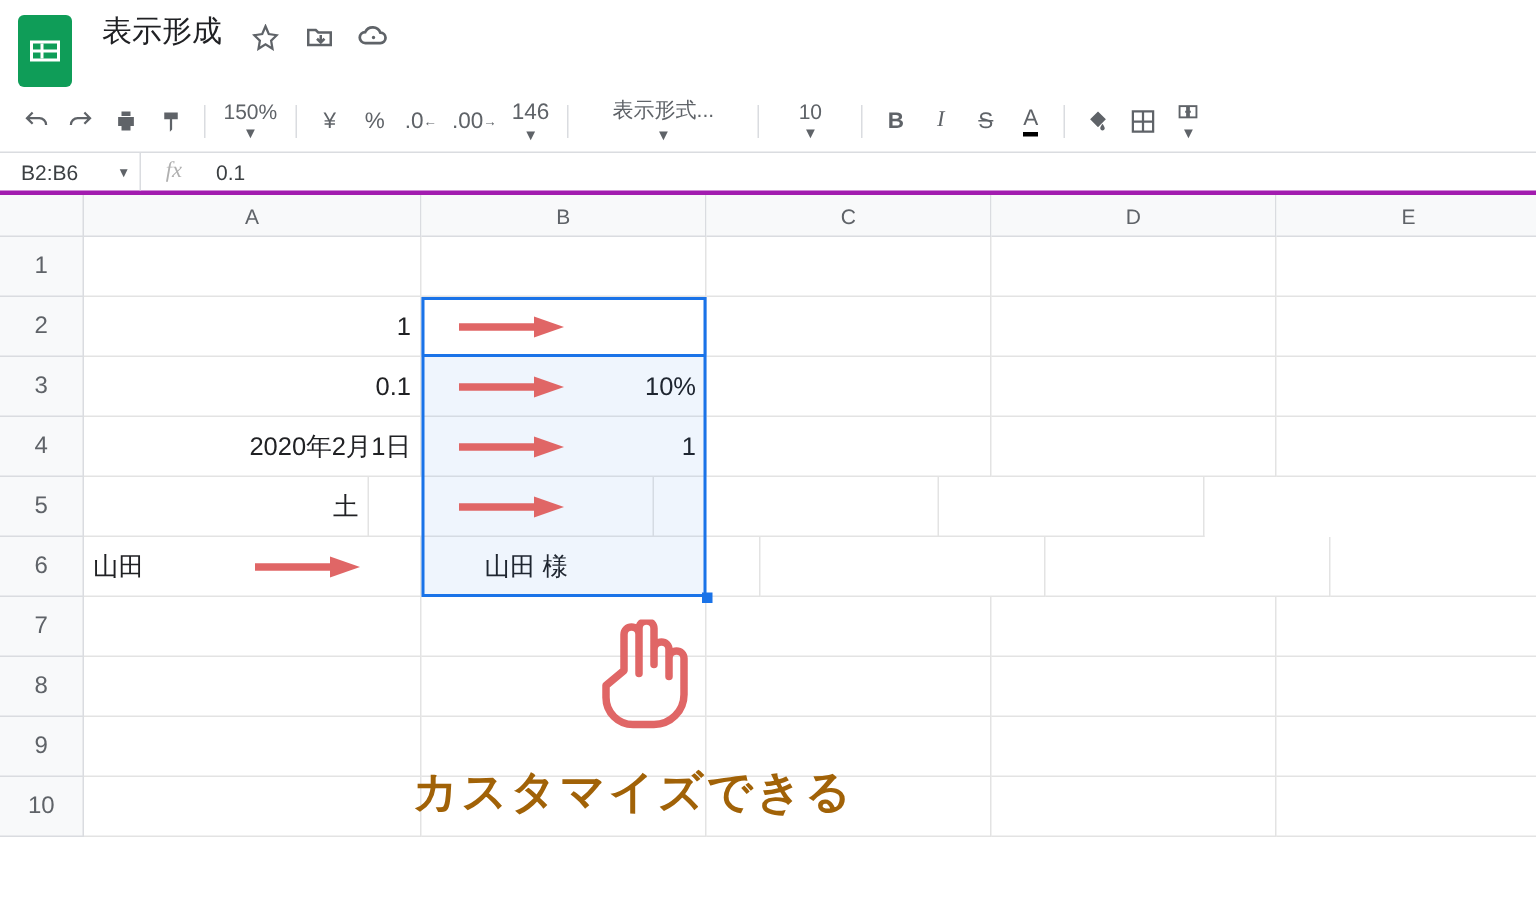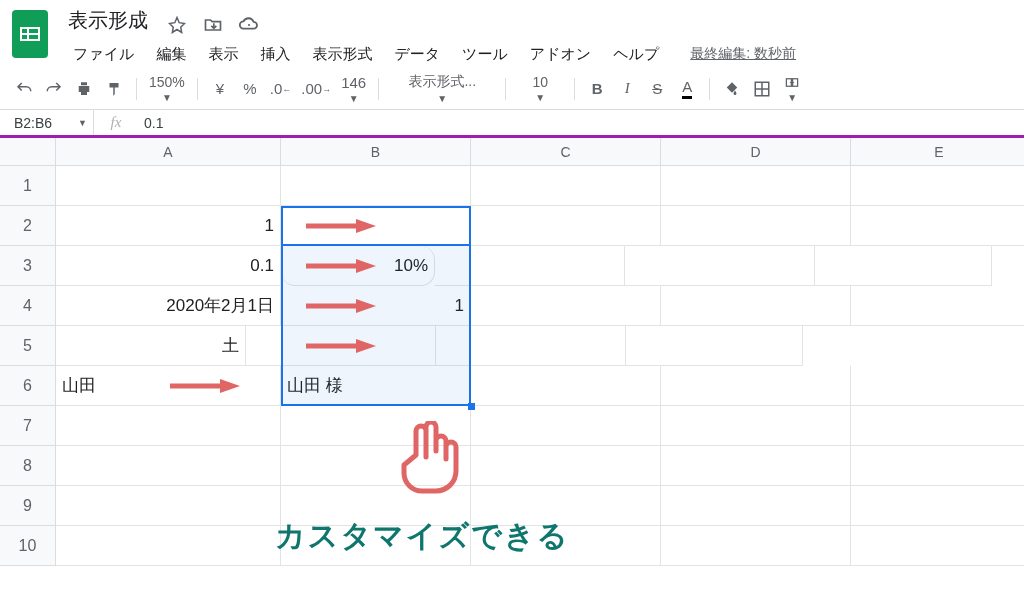--- a/index.html
+++ b/index.html
@@ -39,21 +39,21 @@
   .cell { height:40px; border-right:1px solid #e3e3e3; border-bottom:1px solid #e3e3e3; display:flex; align-items:center; padding:0 6px; font-size:17px; color:#202124; position:relative; }
   .cell.ra { justify-content:flex-end; }
   .cell.la { justify-content:flex-start;text-align:center; }
   .selzone { position:absolute; border:2px solid #1a73e8; background:rgba(26,115,232,0.07); pointer-events:none; }
   .sel-active { position:absolute; border:2px solid #1a73e8; background:#fff; pointer-events:none; }
   .sel-handle { position:absolute; width:7px; height:7px; background:#1a73e8; pointer-events:none; }
   .arrow { position:absolute; pointer-events:none; }
   .arrow-body { stroke:#e06666; stroke-width:5; fill:none; }
   .arrow-head { fill:#e06666; }
   .hand-svg { position:absolute; }
-  .callout { position:absolute; font-size:30px; font-weight:bold; color:#0f766e; letter-spacing:2px; }
+  .callout { position:absolute; font-size:30px; font-weight:bold; color:#a16207; letter-spacing:2px; }
   .bold { font-weight:bold; }
   .italic { font-style:italic; }
   .strike { text-decoration:line-through; }
   .a-underline { border-bottom:3px solid #000; padding-bottom:1px; }
 </style>
 </head>
 <body>
 
 <div class="header">
   <div class="logo">
@@ -75,32 +75,20 @@
             <path d="M10 13l3 3 3-3M13 10v6"></path>
           </svg>
       </span>
       <span class="title-icon">
         <svg width="22" height="22" viewBox="0 0 24 24" fill="none" stroke="#5f6368" stroke-width="2">
             <path d="M6 16a4 4 0 010-8 6 6 0 0111 .5A3.5 3.5 0 0117 16H6z"></path>
             <circle cx="12" cy="12" r="1.2" fill="#5f6368" stroke="none"></circle>
           </svg>
       </span>
     </div>
-    <div class="menubar">
-      <span class="menu-item">ファイル</span>
-      <span class="menu-item">編集</span>
-      <span class="menu-item">表示</span>
-      <span class="menu-item">挿入</span>
-      <span class="menu-item">表示形式</span>
-      <span class="menu-item">データ</span>
-      <span class="menu-item">ツール</span>
-      <span class="menu-item">アドオン</span>
-      <span class="menu-item">ヘルプ</span>
-      <span class="last-edit">最終編集: 数秒前</span>
-    </div>
   </div>
 </div>
 
 <div class="toolbar">
   <span class="tbtn">
       <svg width="18" height="18" viewBox="0 0 24 24" fill="none" stroke="#5f6368" stroke-width="2">
         <path d="M9 14l-5-5 5-5M4 9h11a6 6 0 016 6"></path>
       </svg>
     </span>
   <span class="tbtn">
@@ -217,41 +205,41 @@
       </div>
       <div class="row">
         <div class="cell ra" style="width: 225px;">1</div>
         <div class="cell ra" style="width: 190px;">0000</div>
         <div class="cell " style="width: 190px;"></div>
         <div class="cell " style="width: 190px;"></div>
         <div class="cell " style="width: 177px;"></div>
       </div>
       <div class="row">
         <div class="cell ra" style="width: 225px;">0.1</div>
-        <div class="cell ra" style="width: 154px; border-radius: 14px;">10%</div>
+        <div class="cell ra" style="width: 190px;">10%</div>
         <div class="cell " style="width: 190px;"></div>
         <div class="cell " style="width: 190px;"></div>
         <div class="cell " style="width: 177px;"></div>
       </div>
       <div class="row">
         <div class="cell ra" style="width: 225px; text-align: center;">2020年2月1日</div>
         <div class="cell ra" style="width: 190px;">1</div>
         <div class="cell " style="width: 190px;"></div>
         <div class="cell " style="width: 190px;"></div>
         <div class="cell " style="width: 177px;"></div>
       </div>
       <div class="row">
         <div class="cell ra" style="width: 190px;">土</div>
         <div class="cell " style="width: 190px;"></div>
         <div class="cell " style="width: 190px;"></div>
         <div class="cell " style="width: 177px;"></div>
       </div>
       <div class="row">
         <div class="cell la" style="width: 225px;">山田</div>
-        <div class="cell la" style="width: 190px;">山田 様</div>
+        <div class="cell la" style="width: 190px; margin-left: 36px;">山田 様</div>
         <div class="cell " style="width: 190px;"></div>
         <div class="cell " style="width: 190px;"></div>
         <div class="cell " style="width: 177px;"></div>
       </div>
       <div class="row">
         <div class="cell " style="width: 225px;"></div>
         <div class="cell " style="width: 190px;"></div>
         <div class="cell " style="width: 190px;"></div>
         <div class="cell " style="width: 190px;"></div>
         <div class="cell " style="width: 177px;"></div>

